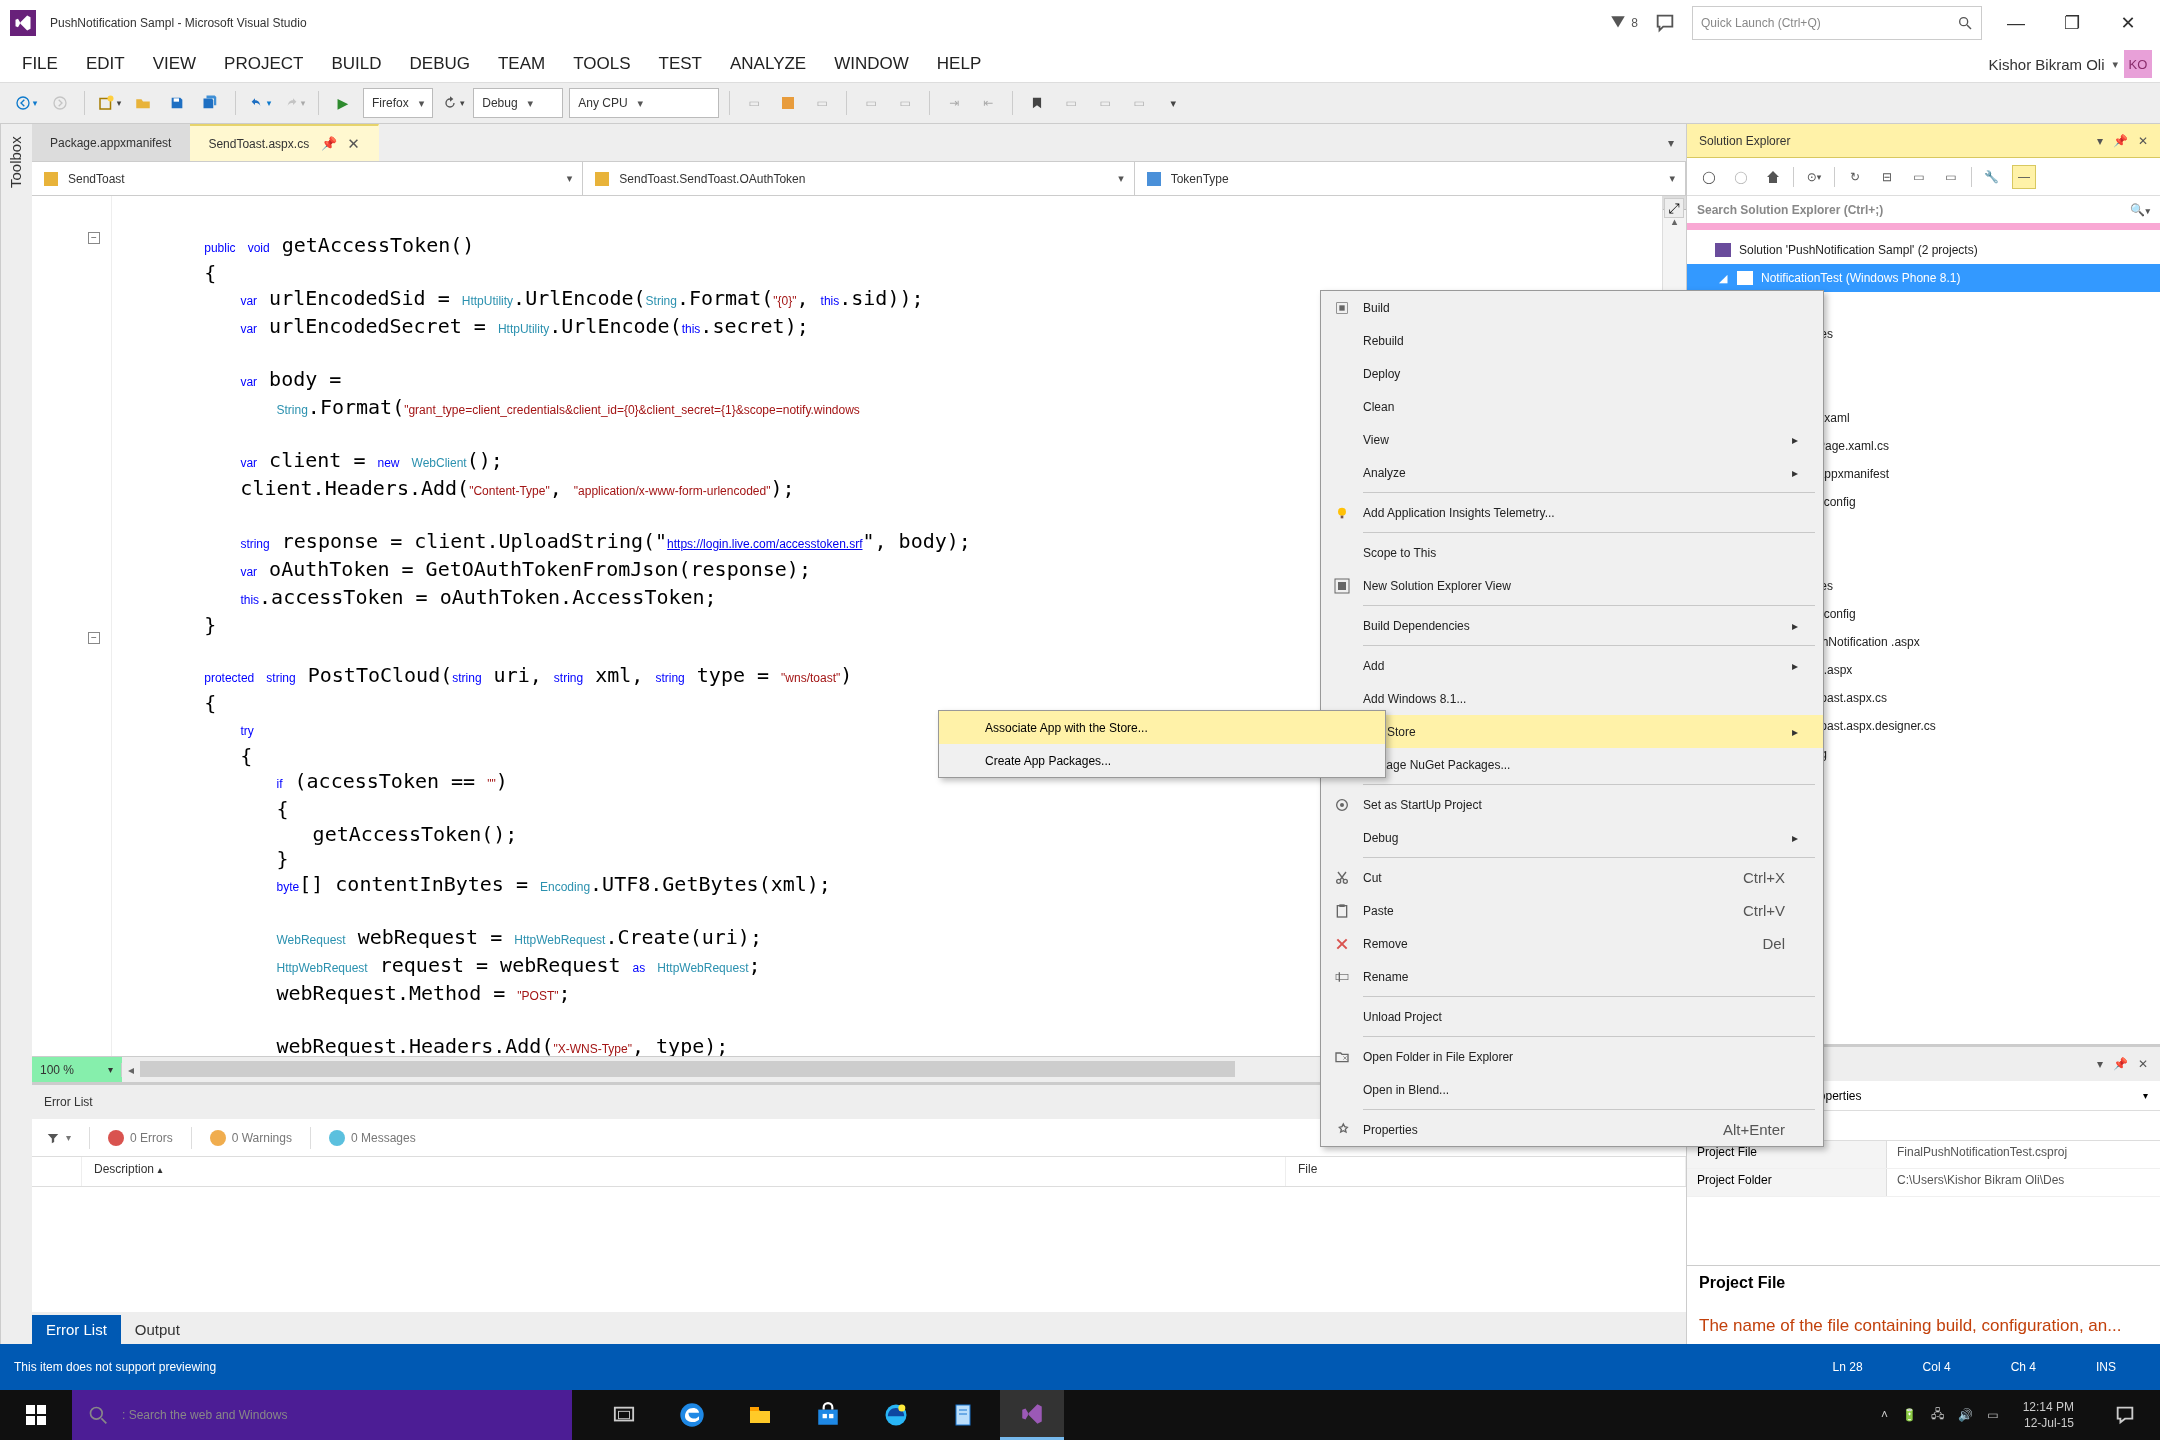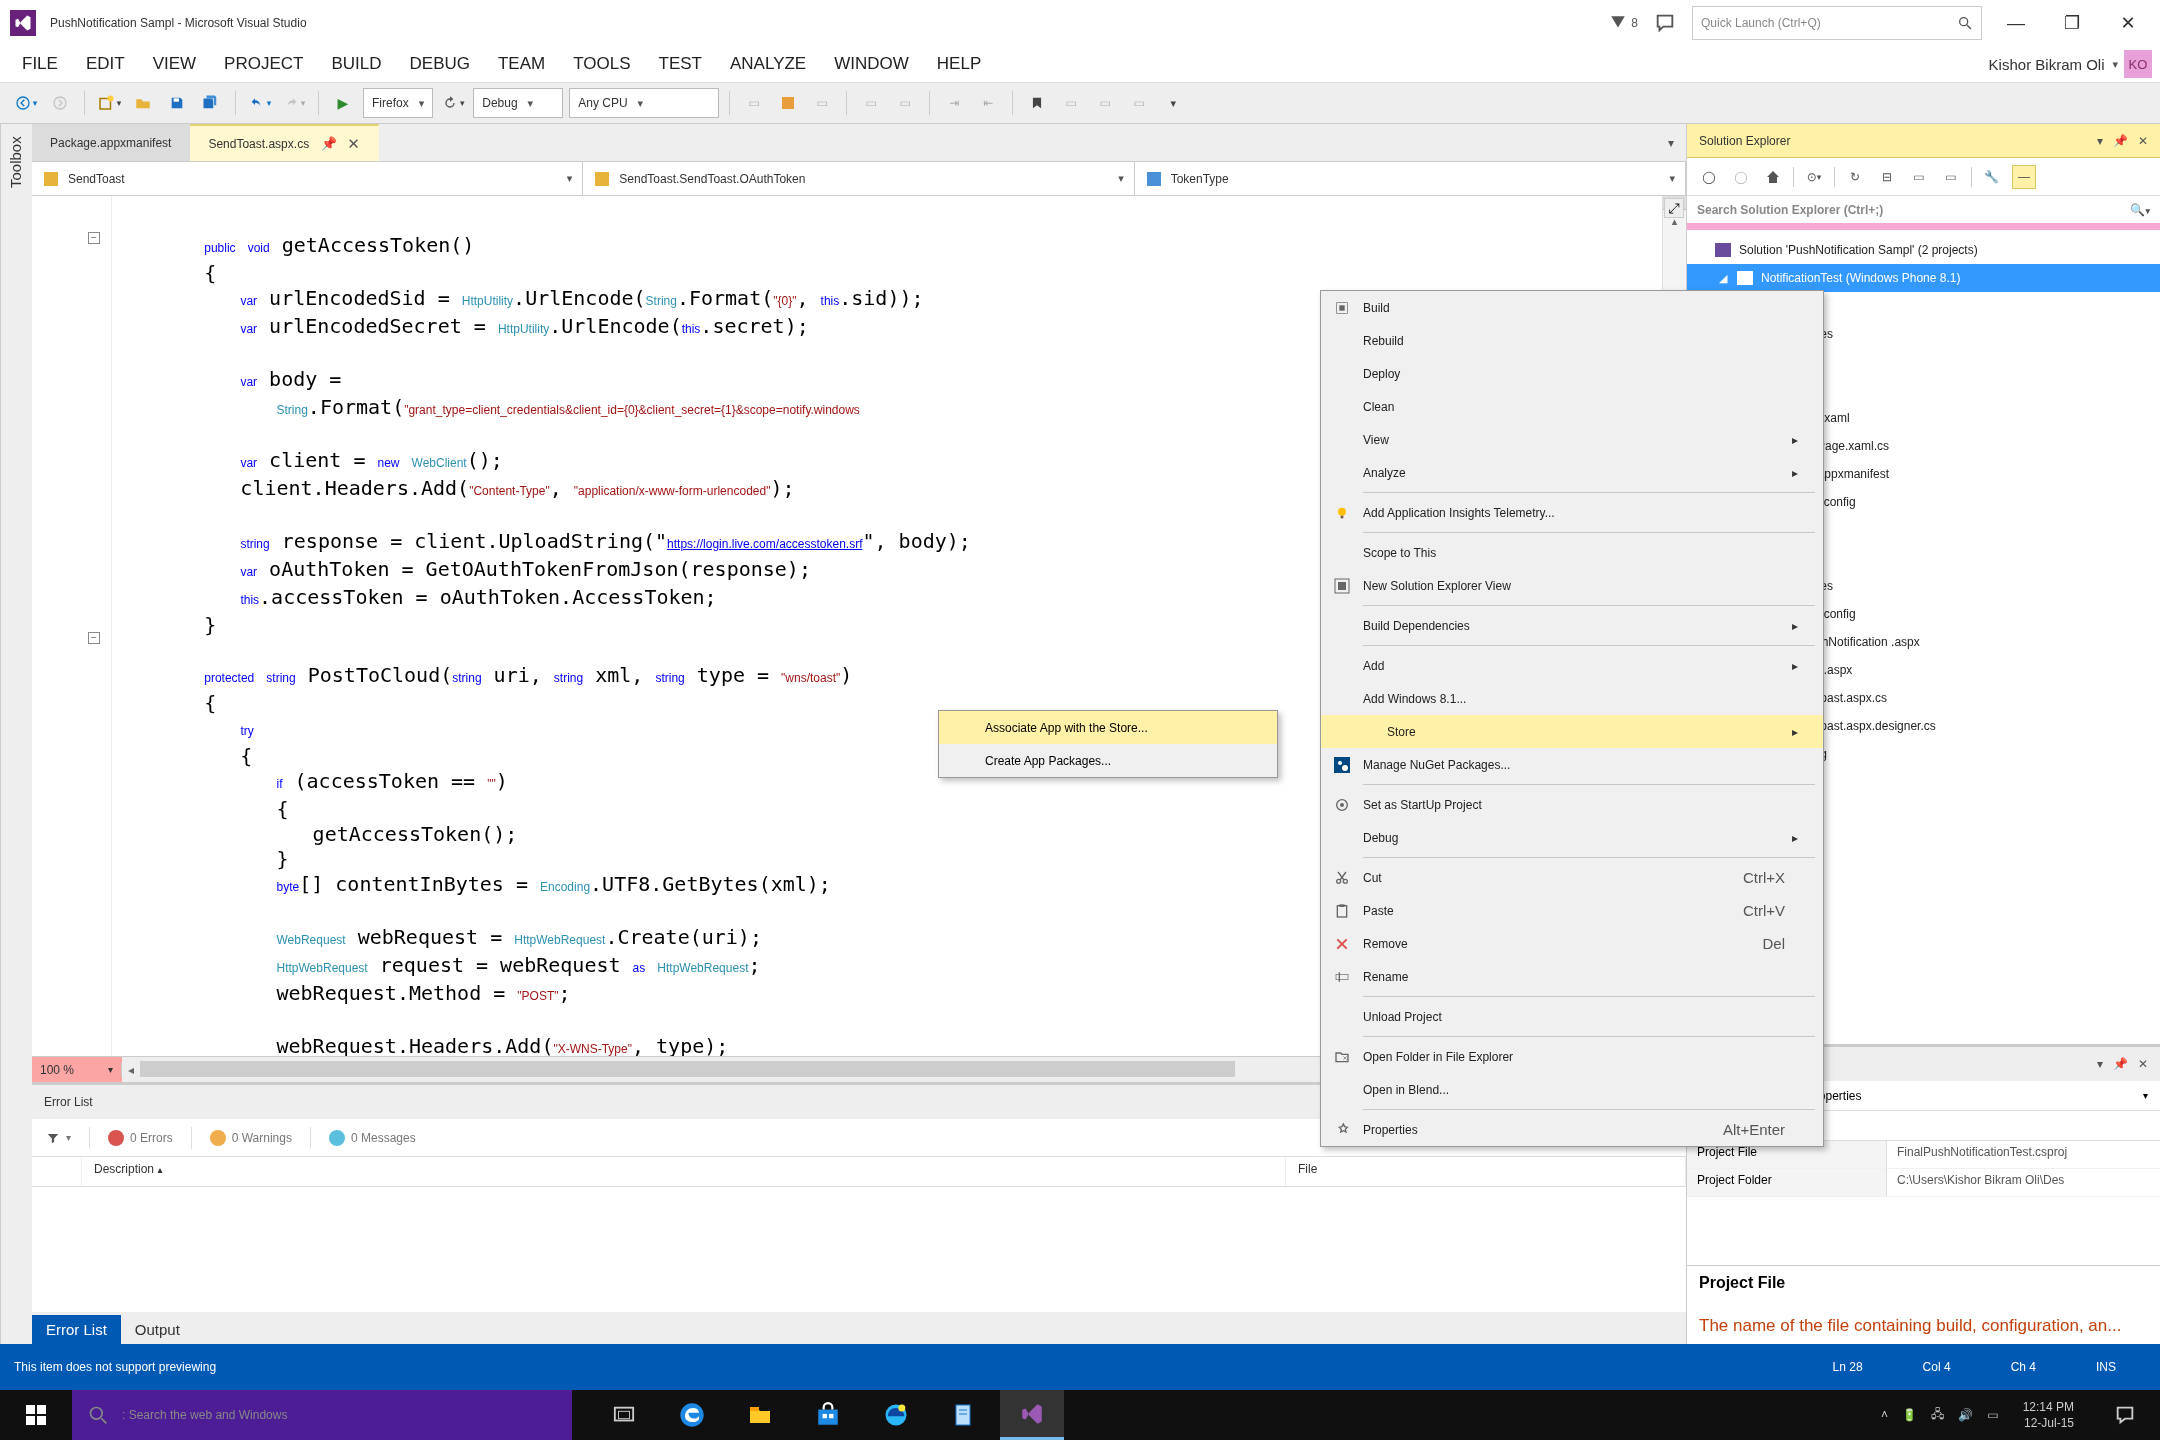--- a/index.html
+++ b/index.html
@@ -63,21 +63,21 @@
 .code .kw { color:#0000ff; }
 .code .type { color:#2b91af; }
 .code .str { color:#a31515; }
 .code .link { color:#0000ee; text-decoration:underline; }
 .scrolltrack { width:24px; background:#f4f4f4; border-left:1px solid #ddd; position:relative;}
 .scrolltrack .up, .scrolltrack .dn { height:22px; display:flex; align-items:center; justify-content:center; color:#666; font-size:11px;}
 .scrolltrack .split { height:14px; background:#ddd; border-bottom:1px solid #bbb;}
 .codewrap .expand-btn { position:absolute; top:2px; right:2px; width:20px; height:20px; background:#eee; border:1px solid #ccc; display:flex; align-items:center; justify-content:center; font-size:14px;}
 
 
-.hscrollrow { height:26px; display:flex; align-items:center; background:#fca5a5; border-top:1px solid #ccc;}
+.hscrollrow { height:26px; display:flex; align-items:center; background:#86efac; border-top:1px solid #ccc;}
 .hscrollrow .zoom { width:90px; padding:0 8px; display:flex; align-items:center; font-size:14px; color:#333; border-right:1px solid #ccc;}
 .hscrollrow .hs { flex:1; height:100%; background:#eee; position:relative;}
 .hscrollrow .hs .thumb { position:absolute; left:18px; top:4px; width:70%; height:16px; background:#cdcdcd;}
 .hscrollrow .hs .ar { position:absolute; top:0; width:18px; height:100%; display:flex; align-items:center; justify-content:center; color:#666;}
 
 
 .errorlist { height: 262px; border-top:3px solid #ccc; display:flex; flex-direction:column; background:#fff;}
 .errorlist .hdr { height:34px; background:#eee; display:flex; align-items:center; padding:0 12px; font-size:17px; color:#333;}
 .errorlist .hdr .right { margin-left:auto; display:flex; gap:10px; color:#555;}
 .errorlist .filters { height:38px; display:flex; align-items:center; gap:18px; padding:0 14px; border-bottom:1px solid #ddd;}
@@ -983,21 +983,21 @@
       <div class="ic">
         <svg width="16" height="16" viewBox="0 0 24 24">
           <path d="M14 3l2 4 4 1-3 3 1 4-4-2-4 2 1-4-3-3 4-1z" fill="none" stroke="#666" stroke-width="2"></path>
         </svg>
       </div>
       <div class="lbl">Properties</div>
       <div class="sc">Alt+Enter</div>
       <div class="ar"></div>
     </div>
   </div>
-<div class="submenu" style="left:938px; top:710px; width:340px;" id="sub-host">
+<div class="submenu" style="left:938px; top:710px; width:448px;" id="sub-host">
     <div class="row hover">
       <div class="ic"></div>
       <div>Associate App with the Store...</div>
     </div>
     <div class="row">
       <div class="ic"></div>
       <div>Create App Packages...</div>
     </div>
   </div>
 

